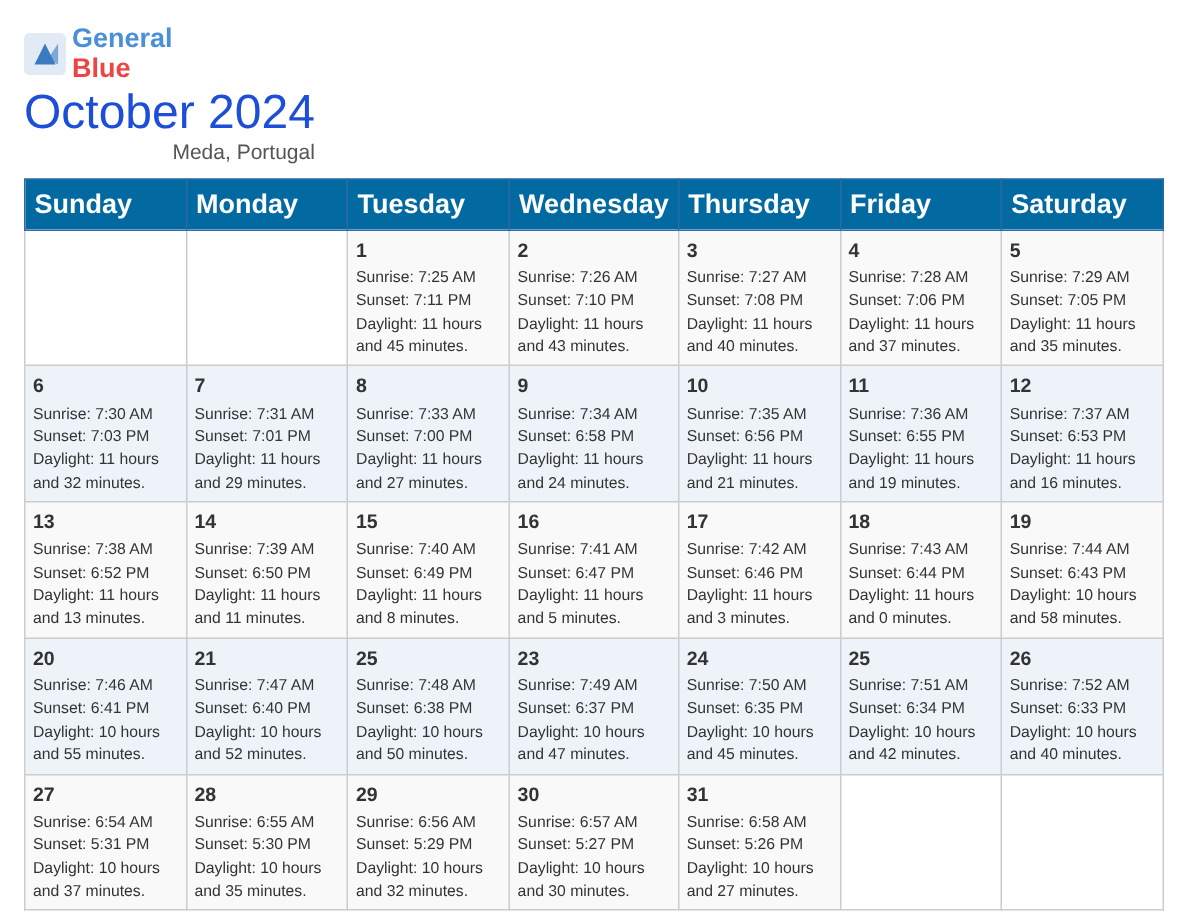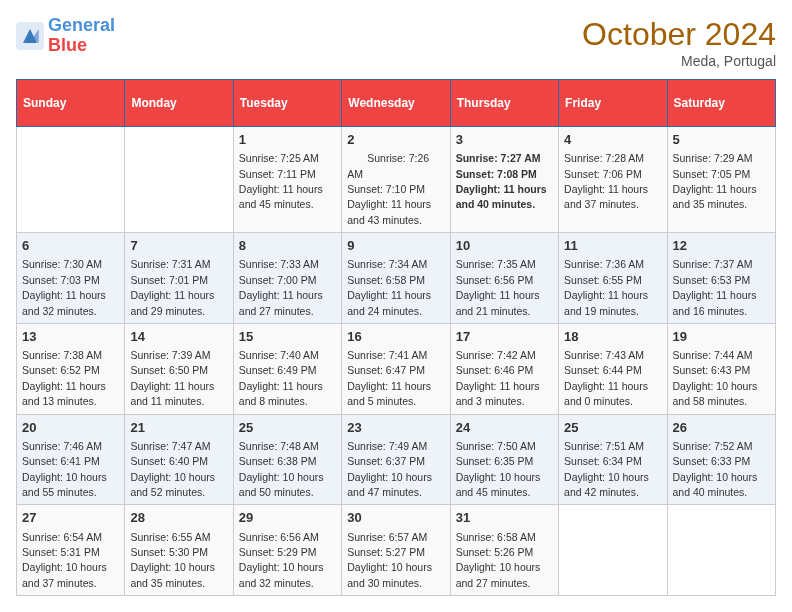--- a/index.html
+++ b/index.html
@@ -8,20 +8,21 @@
       background: #fff;
       width: 792px;
       min-height: 612px;
       padding: 16px;
     }
     .header {
       display: flex;
       justify-content: space-between;
       align-items: flex-start;
       margin-bottom: 10px;
+      flex-direction: column;
     }
     .logo {
       display: flex;
       align-items: center;
       gap: 4px;
     }
     .logo-text {
       font-size: 18px;
       font-weight: bold;
       color: #333;
@@ -33,38 +34,37 @@
     .logo-icon {
       width: 28px;
       height: 28px;
     }
     .title-block {
       text-align: right;
     }
     .month-title {
       font-size: 32px;
       font-weight: normal;
-      color: #a16207;
-      margin-left: 47px;
+      color: #1d4ed8;
     }
     .subtitle {
       font-size: 14px;
       color: #555;
     }
     table {
       width: 100%;
       border-collapse: collapse;
       font-size: 11px;
     }
     thead th {
-      background: #ef4444;
+      background: #0369a1;
       color: #fff;
       text-align: left;
-      padding: 16px 6px;
-      font-size: 12px;
+      padding: 6px 6px;
+      font-size: 18px;
       font-weight: bold;
       border: 1px solid #2d69a8;
     }
     tbody td {
       border: 1px solid #ccc;
       vertical-align: top;
       padding: 4px 5px;
       height: 85px;
       width: 108px;
       color: #333;
@@ -123,24 +123,24 @@
         <th>Saturday</th>
       </tr>
   </thead>
   <tbody id="calendar-body">
   <tr>
         <td class="empty-cell"></td>
         <td class="empty-cell"></td>
         <td><span class="day-num">1</span><span class="day-info" style="white-space: pre-line;">Sunrise: 7:25 AM
 Sunset: 7:11 PM
 Daylight: 11 hours and 45 minutes.</span></td>
-        <td><span class="day-num">2</span><span class="day-info" style="white-space: pre-line; margin-left: 20px;">Sunrise: 7:26 AM
+        <td><span class="day-num">2</span><span class="day-info" style="white-space: pre-line;">Sunrise: 7:26 AM
 Sunset: 7:10 PM
 Daylight: 11 hours and 43 minutes.</span></td>
-        <td><span class="day-num">3</span><span class="day-info" style="white-space: pre-line; font-weight: bold;">Sunrise: 7:27 AM
+        <td><span class="day-num">3</span><span class="day-info" style="white-space: pre-line;">Sunrise: 7:27 AM
 Sunset: 7:08 PM
 Daylight: 11 hours and 40 minutes.</span></td>
         <td><span class="day-num">4</span><span class="day-info" style="white-space: pre-line;">Sunrise: 7:28 AM
 Sunset: 7:06 PM
 Daylight: 11 hours and 37 minutes.</span></td>
         <td><span class="day-num">5</span><span class="day-info" style="white-space: pre-line;">Sunrise: 7:29 AM
 Sunset: 7:05 PM
 Daylight: 11 hours and 35 minutes.</span></td>
       </tr>
       <tr>

